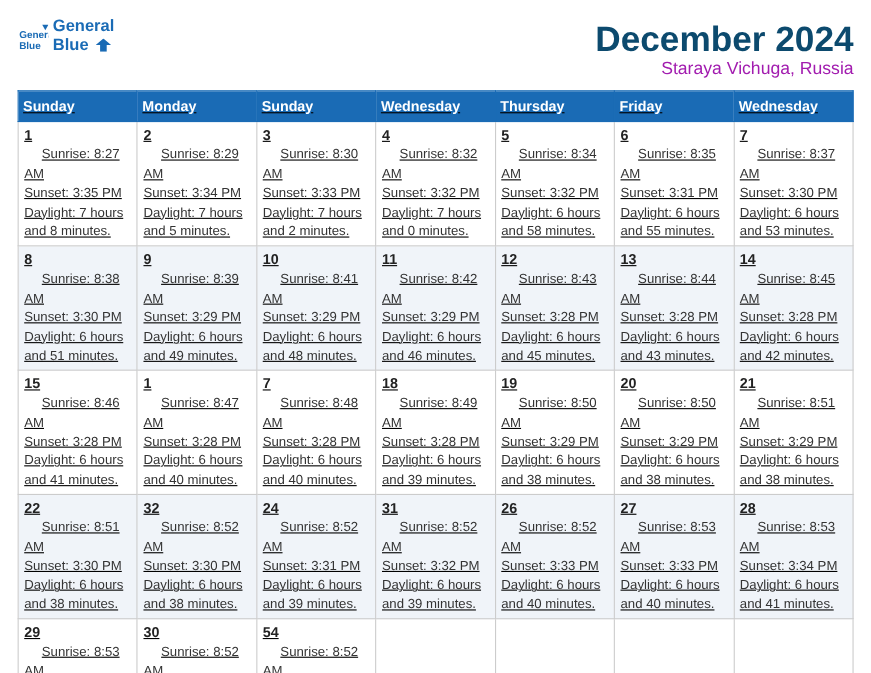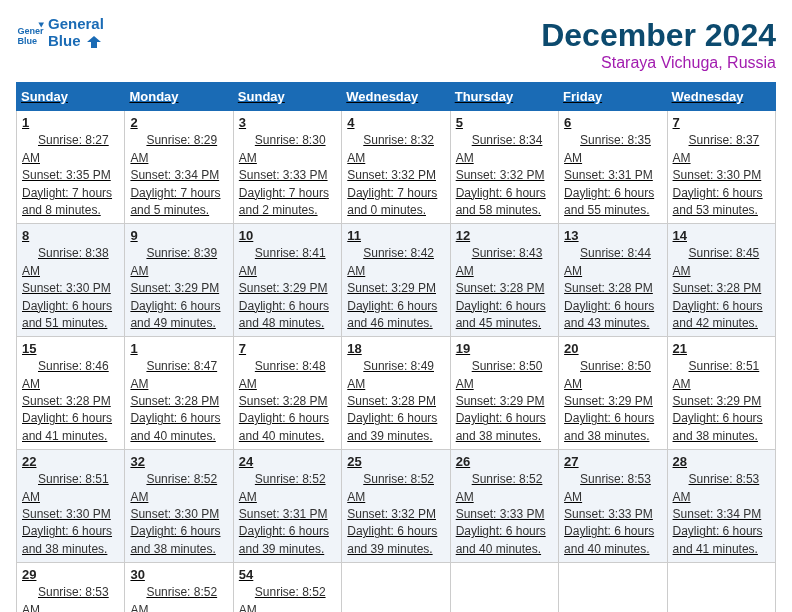--- a/index.html
+++ b/index.html
@@ -217,21 +217,21 @@
       </td>
         <td>
         <span class="day-num">32</span>
         <span class="day-info">Sunrise: 8:52 AM<br>Sunset: 3:30 PM<br>Daylight: 6 hours and 38 minutes.</span>
       </td>
         <td>
         <span class="day-num">24</span>
         <span class="day-info">Sunrise: 8:52 AM<br>Sunset: 3:31 PM<br>Daylight: 6 hours and 39 minutes.</span>
       </td>
         <td>
-        <span class="day-num">25</span>
+        <span class="day-num">31</span>
         <span class="day-info">Sunrise: 8:52 AM<br>Sunset: 3:32 PM<br>Daylight: 6 hours and 39 minutes.</span>
       </td>
         <td>
         <span class="day-num">26</span>
         <span class="day-info">Sunrise: 8:52 AM<br>Sunset: 3:33 PM<br>Daylight: 6 hours and 40 minutes.</span>
       </td>
         <td>
         <span class="day-num">27</span>
         <span class="day-info">Sunrise: 8:53 AM<br>Sunset: 3:33 PM<br>Daylight: 6 hours and 40 minutes.</span>
       </td>

